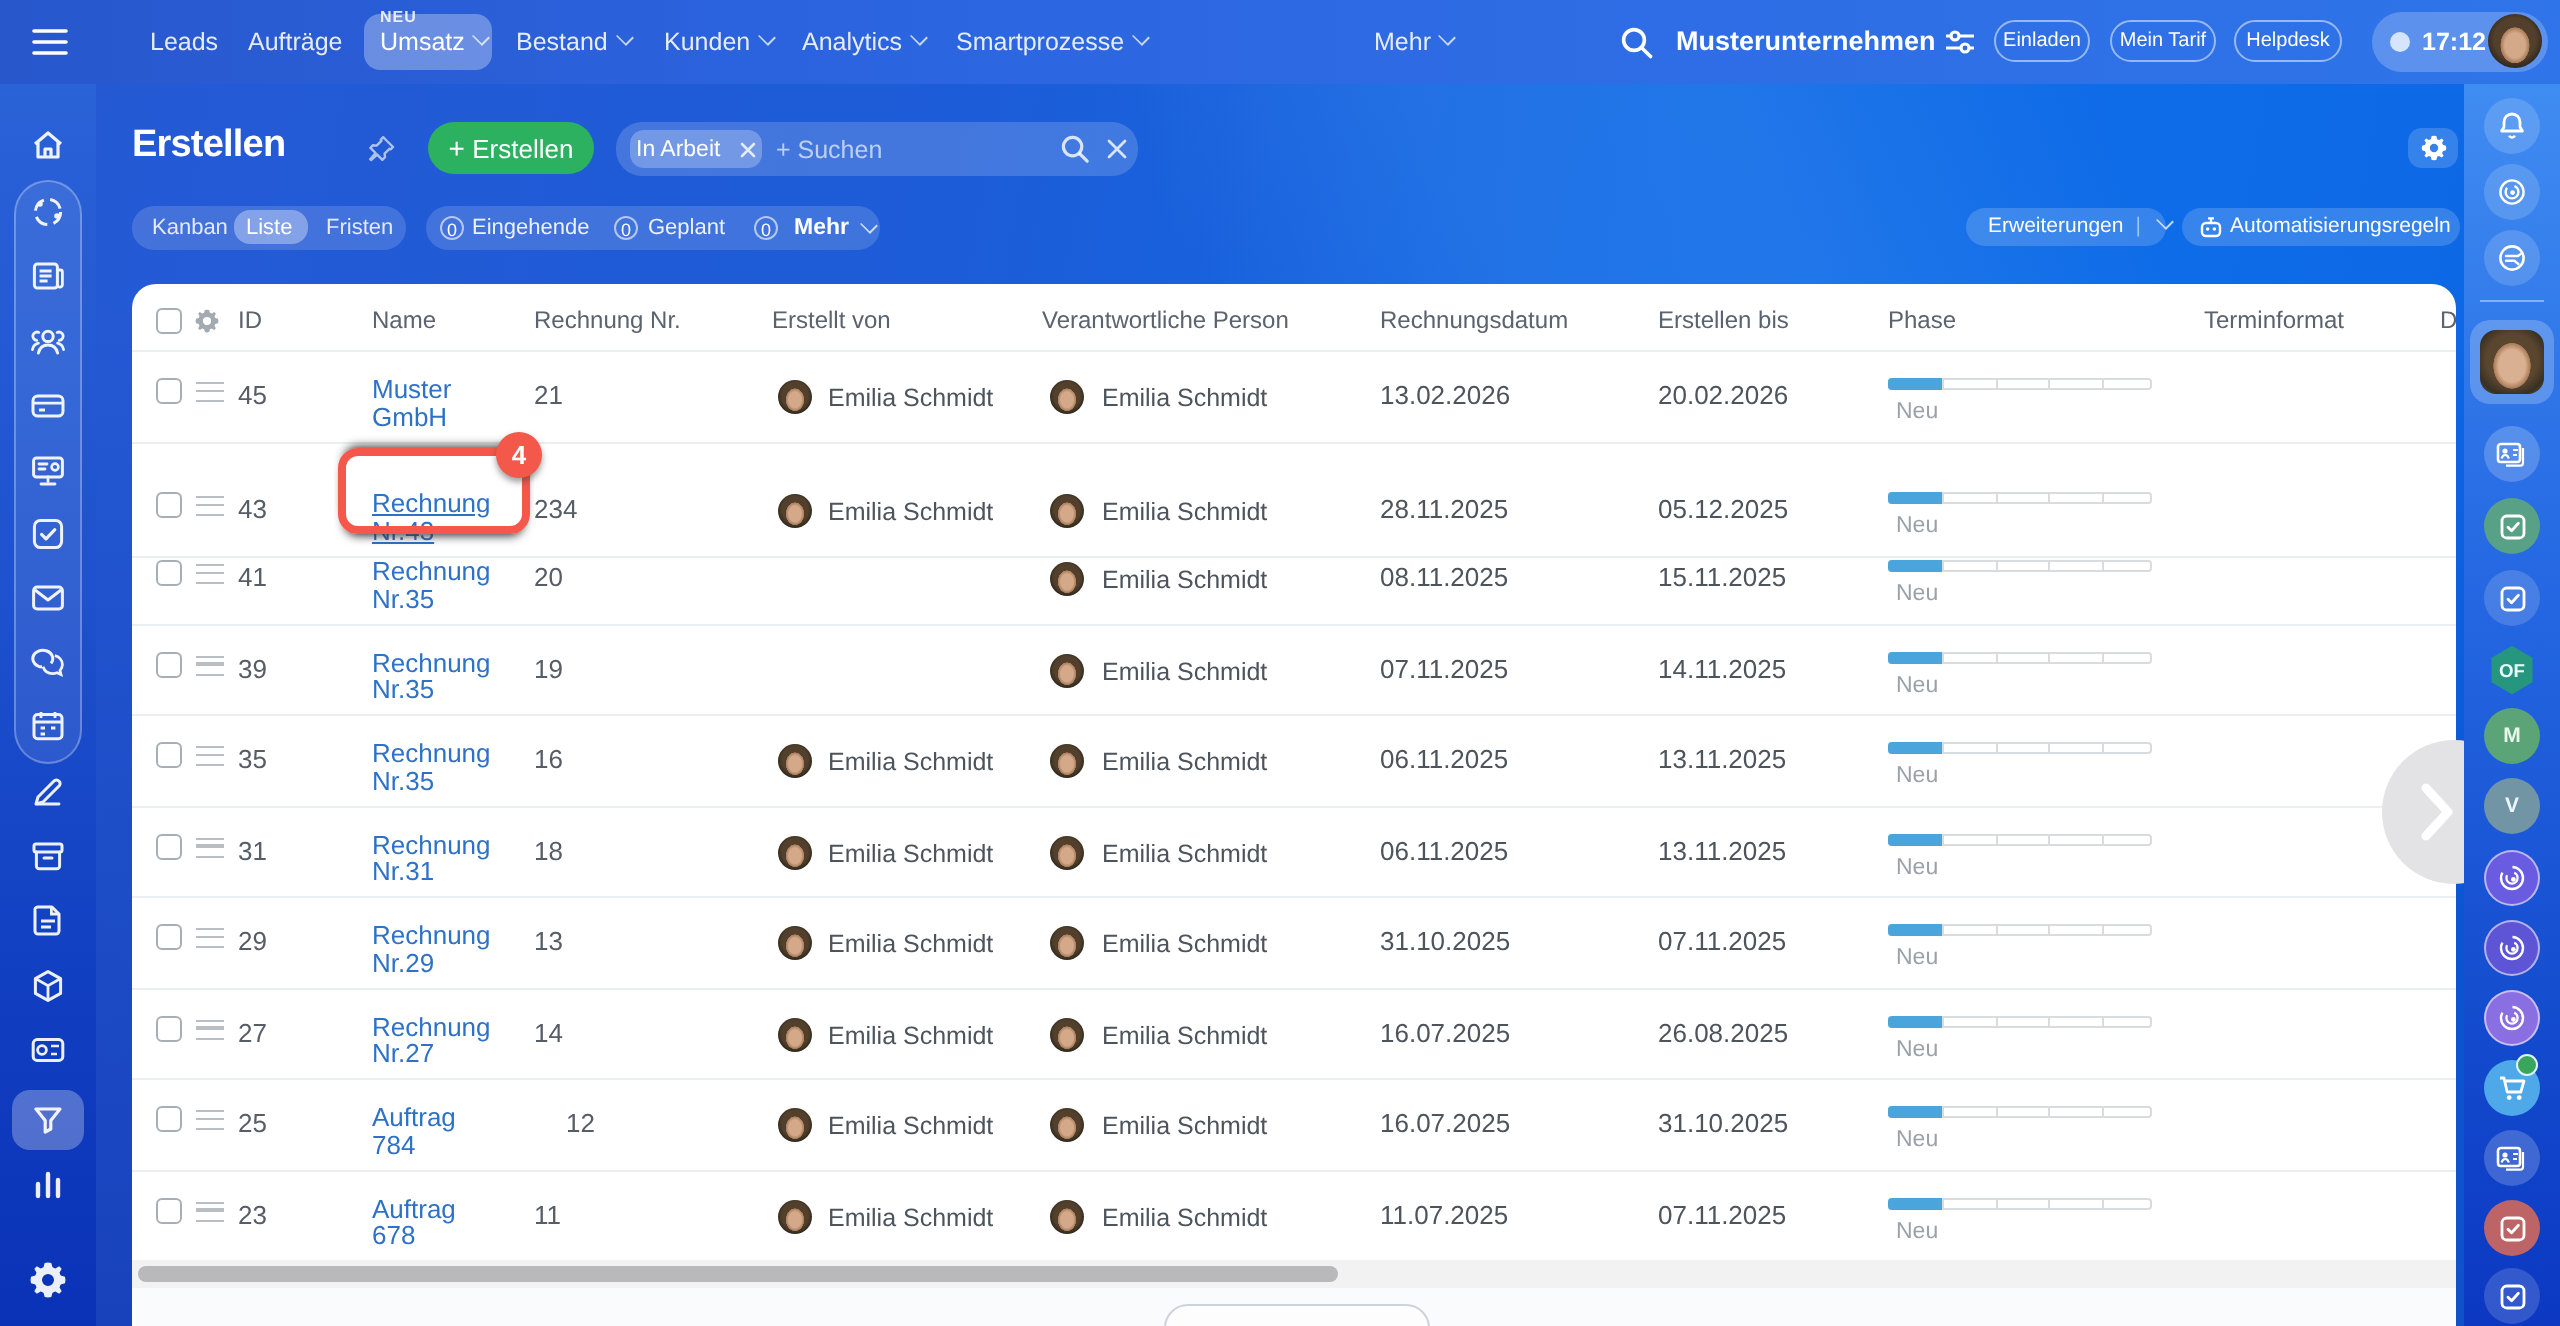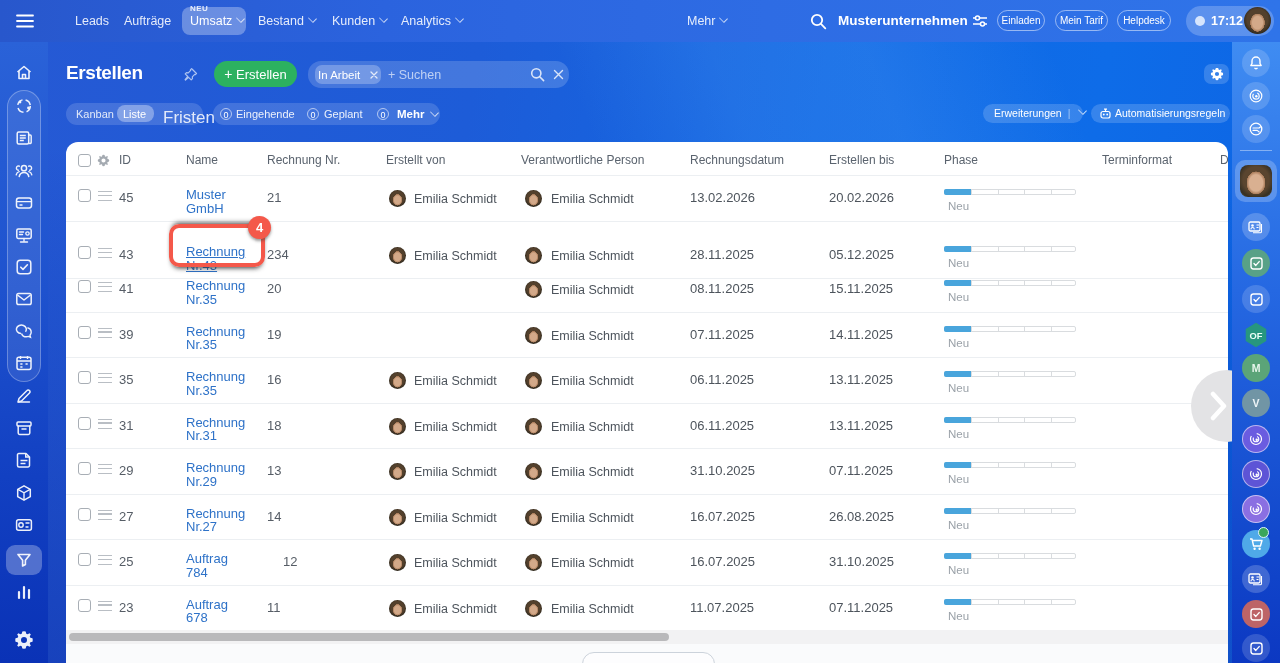--- a/index.html
+++ b/index.html
@@ -80,20 +80,21 @@
     </g>
   </svg>
   <div class="abs nav" style="left:75px;top:0">Leads</div>
   <div class="abs nav" style="left:124px;top:0">Aufträge</div>
   <div class="abs" style="left:182px;top:7px;width:64px;height:28px;background:rgba(255,255,255,.30);border-radius:8px"></div>
   <div class="abs" style="left:190px;top:4px;color:rgba(255,255,255,.85);font-size:8px;font-weight:700;letter-spacing:.5px">NEU</div>
   <div class="abs nav" style="left:190px;top:0;color:#fff">Umsatz<span class="chev"></span></div>
   <div class="abs nav" style="left:258px;top:0">Bestand<span class="chev"></span></div>
   <div class="abs nav" style="left:332px;top:0">Kunden<span class="chev"></span></div>
   <div class="abs nav" style="left:401px;top:0">Analytics<span class="chev"></span></div>
+  <div class="abs nav" style="left:478px;top:0">Smartprozesse<span class="chev"></span></div>
   <div class="abs nav" style="left:687px;top:0">Mehr<span class="chev"></span></div>
 
   <svg class="abs" style="left:810px;top:13px" width="17" height="17" viewBox="0 0 17 17">
     <circle cx="7" cy="7" r="5.2" fill="none" stroke="#fff" stroke-width="1.8"></circle>
     <line x1="11.2" y1="11.2" x2="15.3" y2="15.3" stroke="#fff" stroke-width="1.8" stroke-linecap="round"></line>
   </svg>
   <div class="abs" style="left:838px;top:13px;color:#fff;font-size:13.5px;font-weight:700">Musterunternehmen</div>
   <svg class="abs" style="left:973px;top:15px" width="14" height="12" viewBox="0 0 14 12">
     <g stroke="#fff" stroke-width="1.6" stroke-linecap="round">
       <line x1="0" y1="3" x2="14" y2="3"></line>
@@ -209,21 +210,21 @@
       <line x1="10" y1="10" x2="13.6" y2="13.6" stroke="rgba(255,255,255,.8)" stroke-width="1.6" stroke-linecap="round"></line>
     </svg>
   <svg class="abs" style="left:505px;top:27px" width="11" height="11" viewBox="0 0 11 11">
       <path d="M1.5 1.5l8 8M9.5 1.5l-8 8" stroke="rgba(255,255,255,.8)" stroke-width="1.4" stroke-linecap="round"></path>
     </svg>
 
   <div class="abs glass2" style="left:17.5px;top:60.5px;width:137px;height:22px"></div>
   <div class="abs" style="left:28px;top:66px;color:rgba(255,255,255,.85);font-size:11px">Kanban</div>
   <div class="abs" style="left:69px;top:63px;width:37px;height:17px;background:rgba(255,255,255,.34);border-radius:8px"></div>
   <div class="abs" style="left:75px;top:66px;color:#fff;font-size:11px">Liste</div>
-  <div class="abs" style="left:115px;top:66px;color:rgba(255,255,255,.85);font-size:17px">Fristen</div>
+  <div class="abs" style="left:115px;top:66px;color:rgba(255,255,255,.85);font-size:11px">Fristen</div>
 
   <div class="abs glass2" style="left:165px;top:60.5px;width:227px;height:22px"></div>
   <div class="abs cnum" style="left:172px;top:65.5px">0</div>
   <div class="abs" style="left:188px;top:66px;color:rgba(255,255,255,.9);font-size:11px">Eingehende</div>
   <div class="abs cnum" style="left:259px;top:65.5px">0</div>
   <div class="abs" style="left:276px;top:66px;color:rgba(255,255,255,.9);font-size:11px">Geplant</div>
   <div class="abs cnum" style="left:329px;top:65.5px">0</div>
   <div class="abs" style="left:349px;top:66px;color:#fff;font-size:11.5px;font-weight:700">Mehr</div>
   <span class="chev" style="position:absolute;left:378px;top:67px"></span>
 

